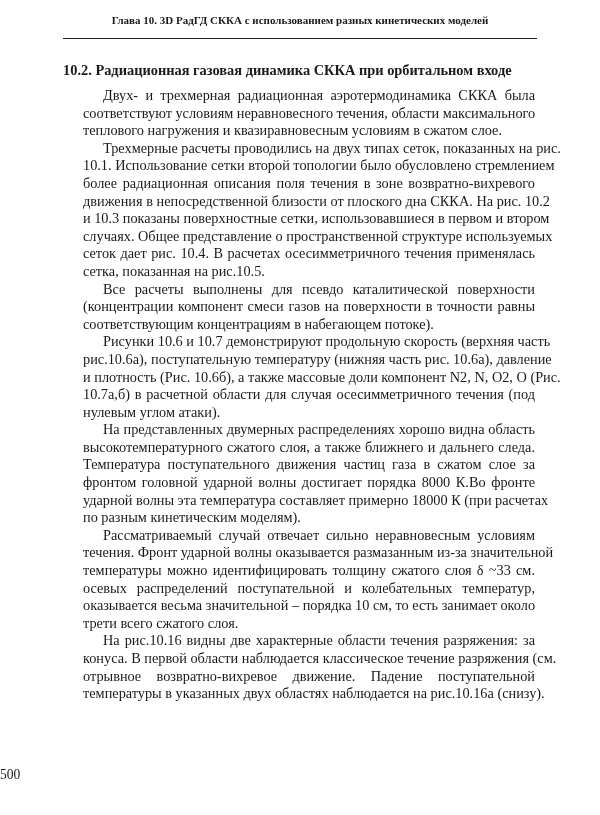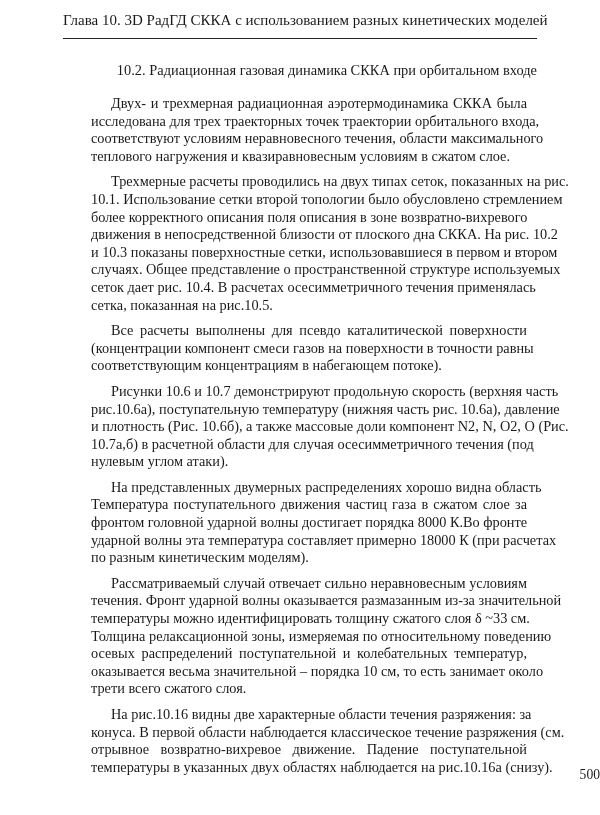--- a/index.html
+++ b/index.html
@@ -14,51 +14,52 @@
       overflow: hidden;
       font-family: "Liberation Serif", "DejaVu Serif", serif;
       color: #1a1a1a;
     }
     .running-header {
       position: absolute;
       left: 63px;
       width: 474px;
       top: 11px;
       text-align: center;
-      font-size: 15px;
+      font-size: 11px;
       line-height: 18px;
       white-space: nowrap;
+      font-weight: bold;
     }
     .header-rule {
       position: absolute;
       left: 63px;
       width: 474px;
       top: 38px;
       height: 0;
       border-top: 1.3px solid #222;
     }
     .section-title {
       position: absolute;
       left: 63px;
       width: 474px;
       top: 61px;
-      text-align: right;
-      font-weight: normal;
+      text-align: left;
+      font-weight: bold;
       font-size: 14.4px;
       line-height: 18px;
       white-space: nowrap;
     }
     .body-text {
       position: absolute;
       left: 63px;
       width: 472px;
       top: 87px;
     }
     .para {
-      margin: 8px;
+      margin: 0;
       font-size: 14.3px;
       line-height: 17.6px;
       text-align: justify;
       text-indent: 20px;
       hyphens: none;
     }
     .para .line {
       display: block;
       text-align: justify;
       text-align-last: justify;
@@ -68,74 +69,73 @@
       text-align-last: left;
     }
     .para .line.first {
       padding-left: 20px;
     }
     .page-number {
       position: absolute;
       left: 0;
       width: 600px;
       top: 766px;
-      text-align: right;
+      text-align: left;
       font-size: 13.6px;
       line-height: 18px;
     }
   </style>
 </head>
 <body>
 
 <div class="running-header">Глава 10. 3D РадГД СККА с использованием разных кинетических моделей</div>
 <div class="header-rule"></div>
 
 <div class="section-title">10.2. Радиационная газовая динамика СККА при орбитальном входе</div>
 
 <div class="body-text">
   <p class="para">
     <span class="line first">Двух- и трехмерная радиационная аэротермодинамика СККА была</span>
-    <span class="line">исследована для трех траекторных точек траектории орбитального входа,</span>
     <span class="line">соответствуют условиям неравновесного течения, области максимального</span>
     <span class="line last">теплового нагружения и квазиравновесным условиям в сжатом слое.</span>
   </p>
   <p class="para">
     <span class="line first">Трехмерные расчеты проводились на двух типах сеток, показанных на рис.</span>
     <span class="line">10.1. Использование сетки второй топологии было обусловлено стремлением</span>
-    <span class="line">более корректного описания поля описания в зоне возвратно-вихревого</span>
+    <span class="line">более радиационная описания поля течения в зоне возвратно-вихревого</span>
     <span class="line">движения в непосредственной близости от плоского дна СККА. На рис. 10.2</span>
     <span class="line">и 10.3 показаны поверхностные сетки, использовавшиеся в первом и втором</span>
     <span class="line">случаях. Общее представление о пространственной структуре используемых</span>
     <span class="line">сеток дает рис. 10.4. В расчетах осесимметричного течения применялась</span>
     <span class="line last">сетка, показанная на рис.10.5.</span>
   </p>
   <p class="para">
     <span class="line first">Все расчеты выполнены для псевдо каталитической поверхности</span>
     <span class="line">(концентрации компонент смеси газов на поверхности в точности равны</span>
     <span class="line last">соответствующим концентрациям в набегающем потоке).</span>
   </p>
   <p class="para">
     <span class="line first">Рисунки 10.6 и 10.7 демонстрируют продольную скорость (верхняя часть</span>
     <span class="line">рис.10.6а), поступательную температуру (нижняя часть рис. 10.6а), давление</span>
     <span class="line">и плотность (Рис. 10.6б), а также массовые доли компонент N2, N, O2, O (Рис.</span>
     <span class="line">10.7а,б) в расчетной области для случая осесимметричного течения (под</span>
     <span class="line last">нулевым углом атаки).</span>
   </p>
   <p class="para">
     <span class="line first">На представленных двумерных распределениях хорошо видна область</span>
+    <span class="line">высокотемпературного сжатого слоя, а также ближнего и дальнего следа.</span>
     <span class="line">Температура поступательного движения частиц газа в сжатом слое за</span>
     <span class="line">фронтом головной ударной волны достигает порядка 8000 К.Во фронте</span>
     <span class="line">ударной волны эта температура составляет примерно 18000 К (при расчетах</span>
     <span class="line last">по разным кинетическим моделям).</span>
   </p>
   <p class="para">
     <span class="line first">Рассматриваемый случай отвечает сильно неравновесным условиям</span>
     <span class="line">течения. Фронт ударной волны оказывается размазанным из-за значительной</span>
     <span class="line">температуры можно идентифицировать толщину сжатого слоя δ ~33 см.</span>
-    <span class="line">Толщина релаксационной зоны, измеряемая по относительному поведению</span>
     <span class="line">осевых распределений поступательной и колебательных температур,</span>
     <span class="line">оказывается весьма значительной – порядка 10 см, то есть занимает около</span>
     <span class="line last">трети всего сжатого слоя.</span>
   </p>
   <p class="para">
     <span class="line first">На рис.10.16 видны две характерные области течения разряжения: за</span>
     <span class="line">конуса. В первой области наблюдается классическое течение разряжения (см.</span>
     <span class="line">отрывное возвратно-вихревое движение. Падение поступательной</span>
     <span class="line last">температуры в указанных двух областях наблюдается на рис.10.16а (снизу).</span>
   </p>

